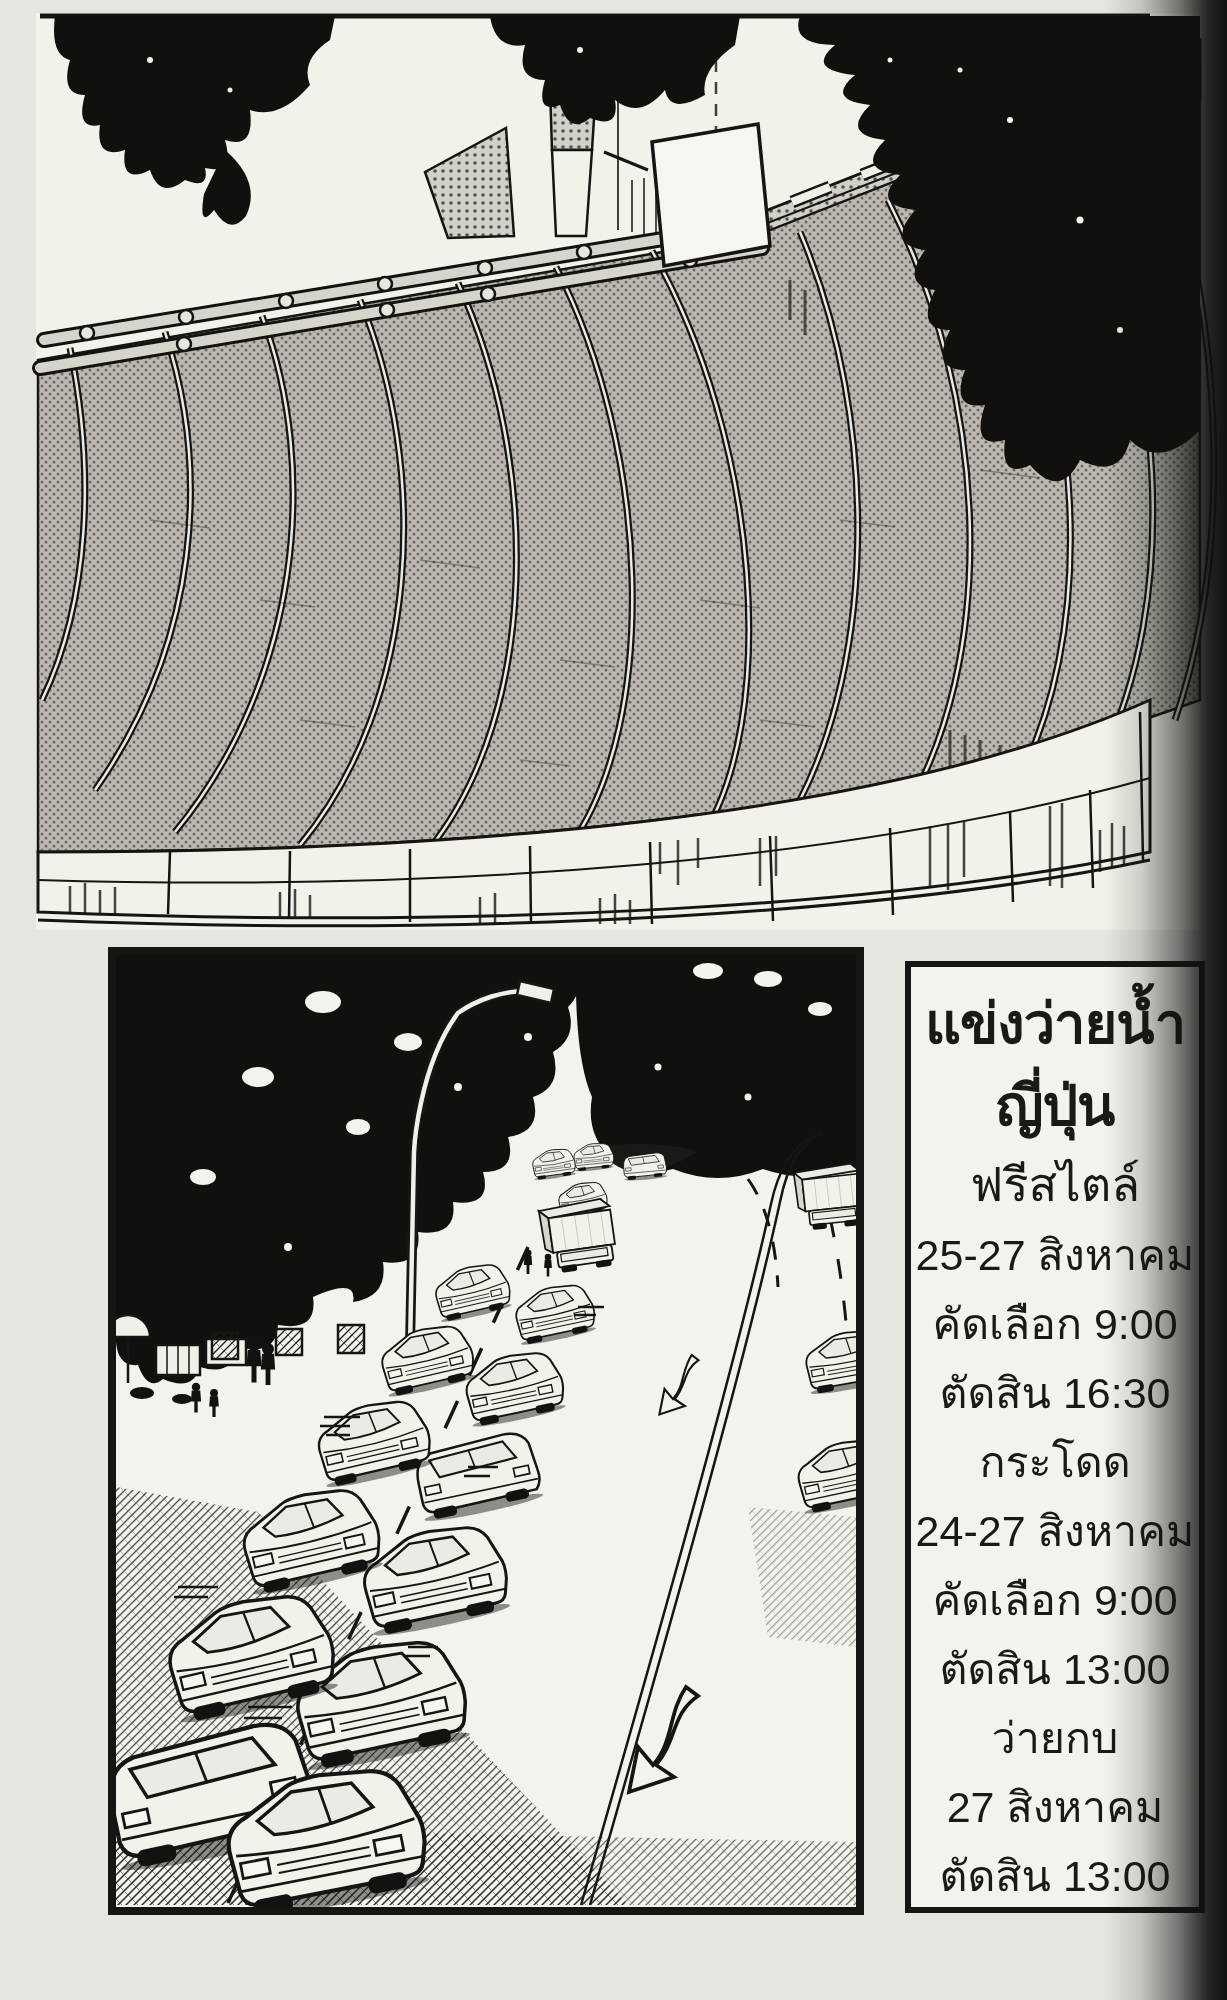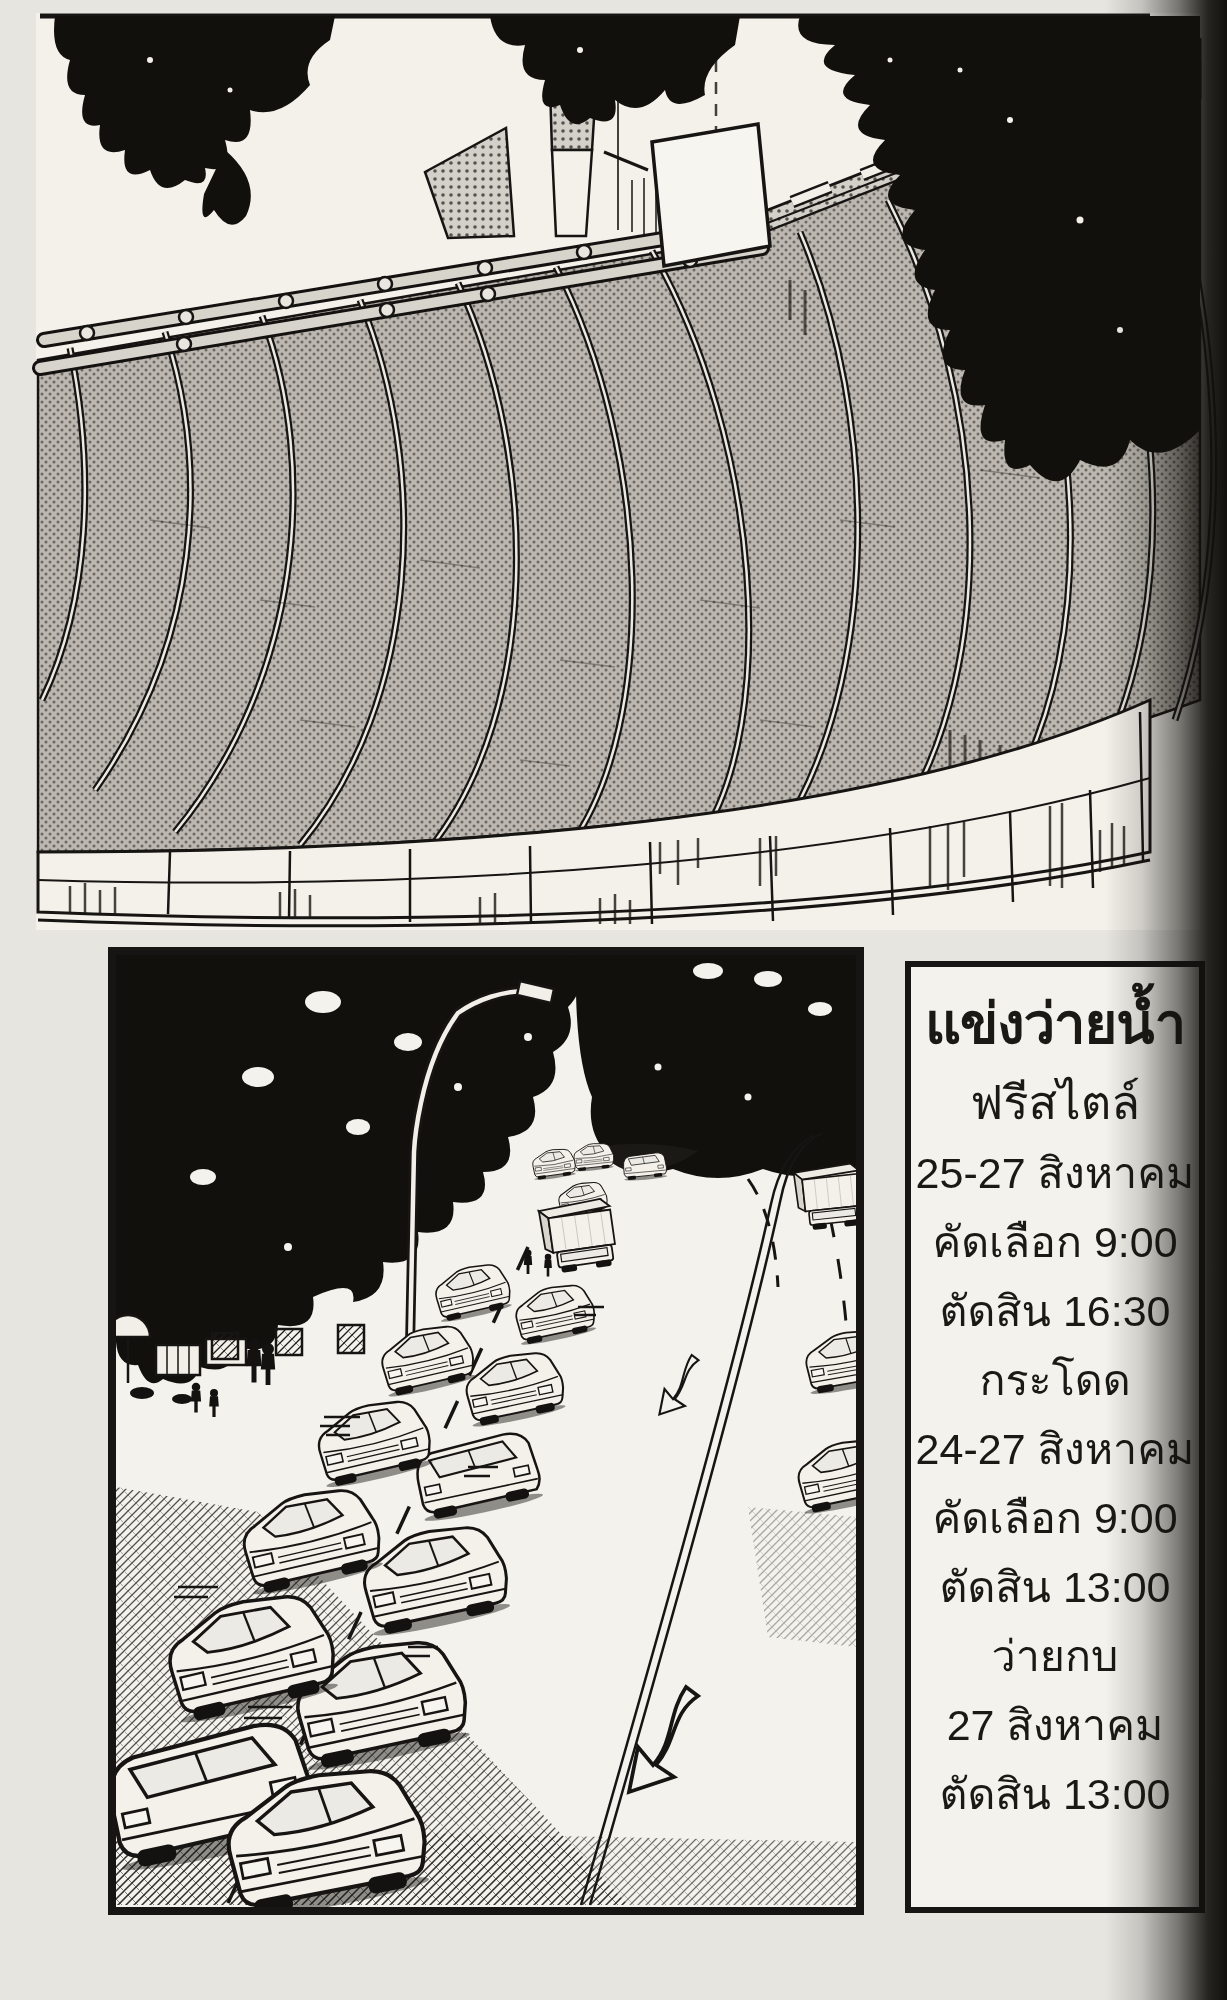--- a/index.html
+++ b/index.html
@@ -293,20 +293,21 @@
     <g>
       <use href="#arrow" transform="translate(565,408) scale(0.85)"></use>
       <use href="#arrow" transform="translate(545,740) scale(1.5)"></use>
     </g>
 
     <rect x="4" y="4" width="748" height="960" fill="none" stroke="#171513" stroke-width="8"></rect>
   </svg>
 
   <div class="panel-schedule">
     <div class="sline s-title s-first">แข่งว่ายน้ำ</div>
+    <div class="sline s-title">ญี่ปุ่น</div>
     <div class="sline s-sub">ฟรีสไตล์</div>
     <div class="sline s-body">25-27 สิงหาคม</div>
     <div class="sline s-body">คัดเลือก 9:00</div>
     <div class="sline s-body">ตัดสิน 16:30</div>
     <div class="sline s-body">กระโดด</div>
     <div class="sline s-body">24-27 สิงหาคม</div>
     <div class="sline s-body">คัดเลือก 9:00</div>
     <div class="sline s-body">ตัดสิน 13:00</div>
     <div class="sline s-body">ว่ายกบ</div>
     <div class="sline s-body">27 สิงหาคม</div>

